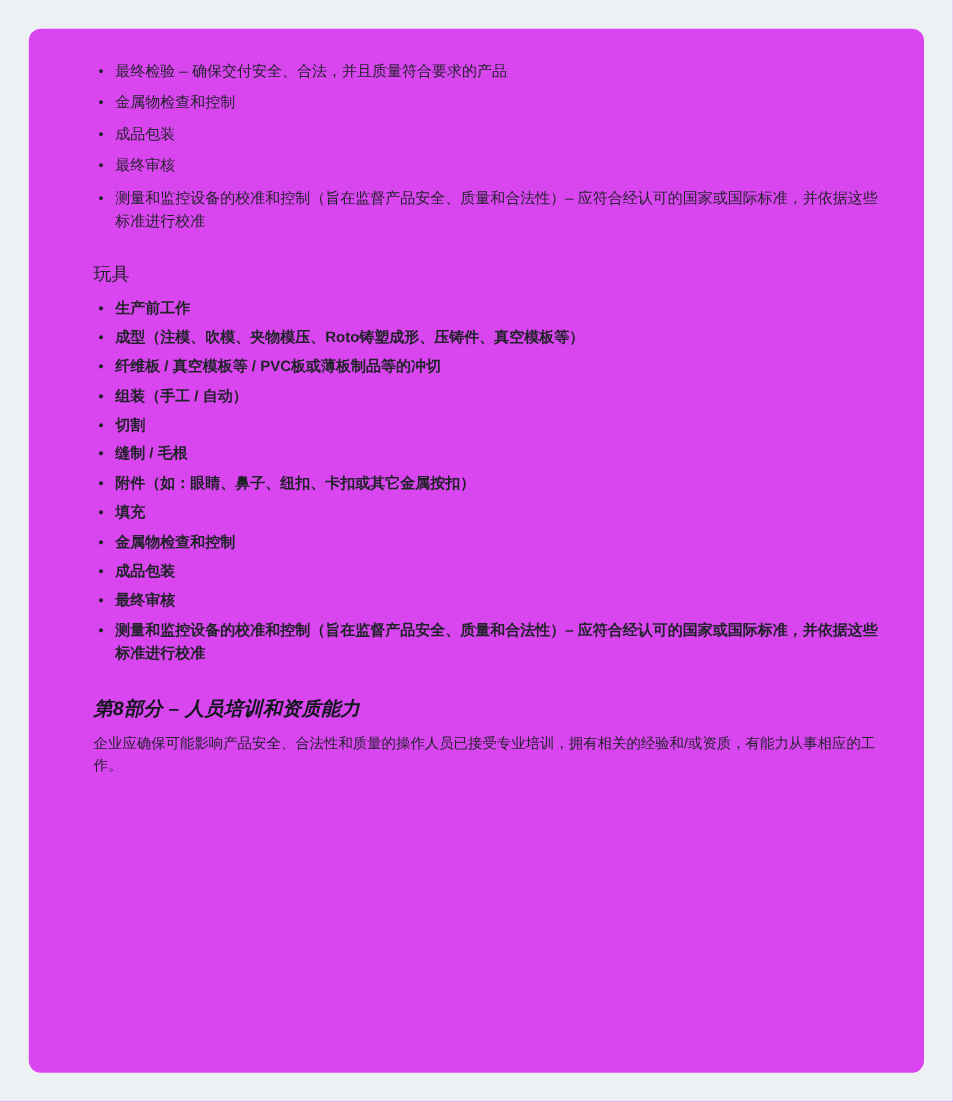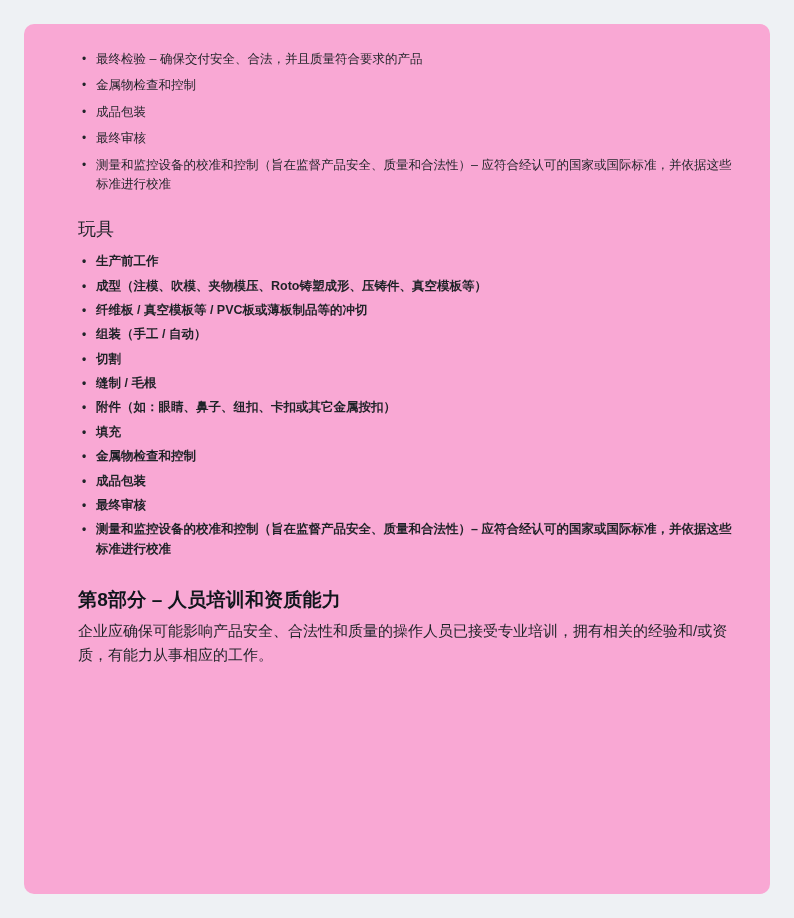--- a/index.html
+++ b/index.html
@@ -13,21 +13,21 @@
     font-family: "Liberation Sans", sans-serif;
     color: #1f2328;
     overflow: hidden;
   }
   .page {
     position: absolute;
     left: 24px;
     top: 24px;
     width: 746px;
     height: 870px;
-    background: #f9a8d4;
+    background: #d946ef;
     border-radius: 10px;
     box-sizing: border-box;
     padding: 26px 30px 30px 30px;
     overflow: hidden;
   }
   .doc-body {
     font-size: 12.5px;
     line-height: 1.55;
     color: #1f2328;
   }
@@ -55,38 +55,38 @@
   }
   .li-text {
     display: block;
   }
   .section-gap {
     height: 16px;
   }
   .plain-heading {
     margin: 0 0 7px 0;
     padding-left: 24px;
-    font-size: 18px;
+    font-size: 15px;
     color: #1f2328;
-    font-family: Liberation Mono, monospace;
   }
   .part-block {
     margin-top: 26px;
     padding-left: 24px;
     padding-right: 6px;
   }
   .part-title {
-    font-size: 19px;
+    font-size: 16px;
     font-weight: bold;
     color: #11161c;
     margin: 0 0 5px 0;
     letter-spacing: 0.2px;
+    font-style: italic;
   }
   .part-para {
-    font-size: 15px;
+    font-size: 12px;
     line-height: 1.6;
     margin: 0;
     color: #1f2328;
   }
   .list-block {
     padding-right: 8px;
   }
 </style>
 </head>
 <body>

